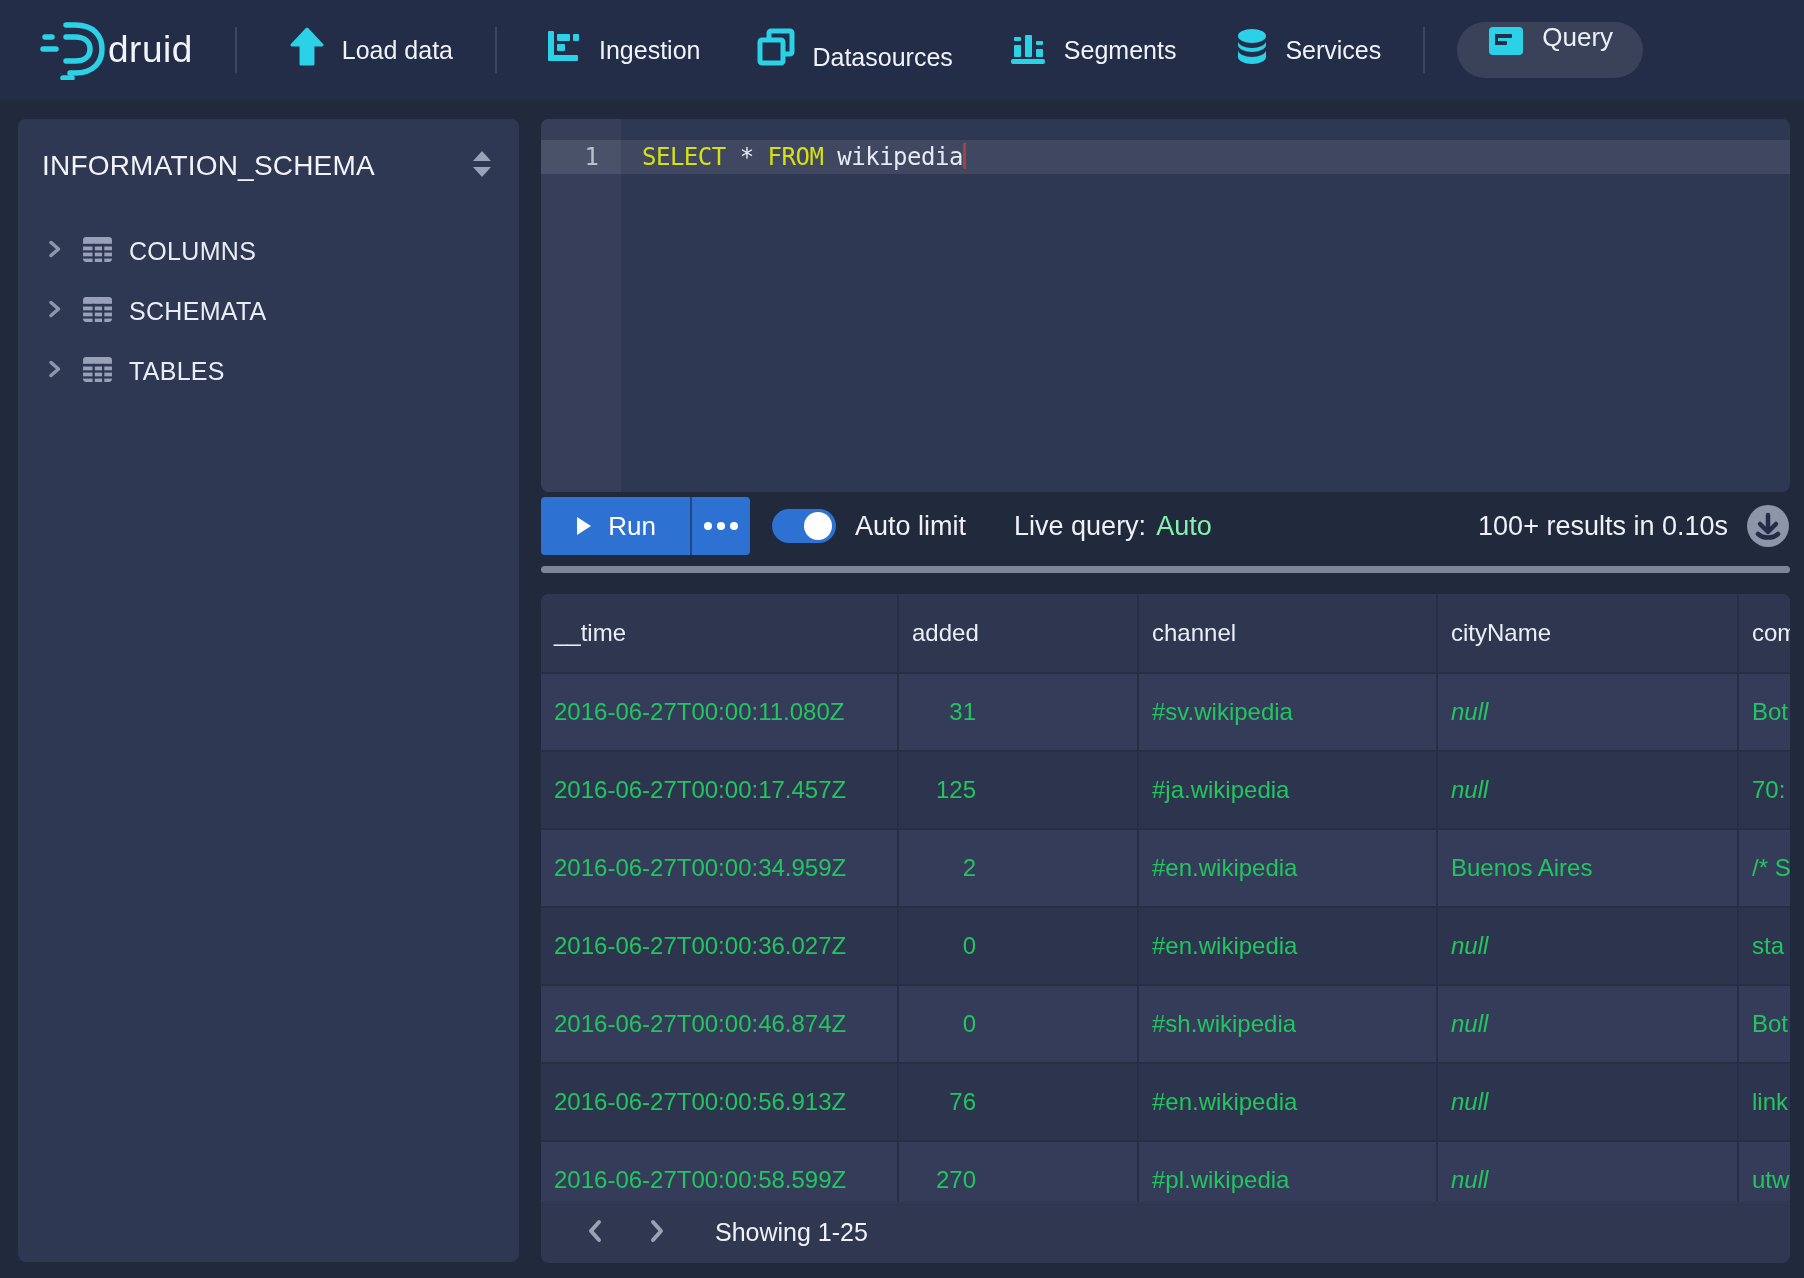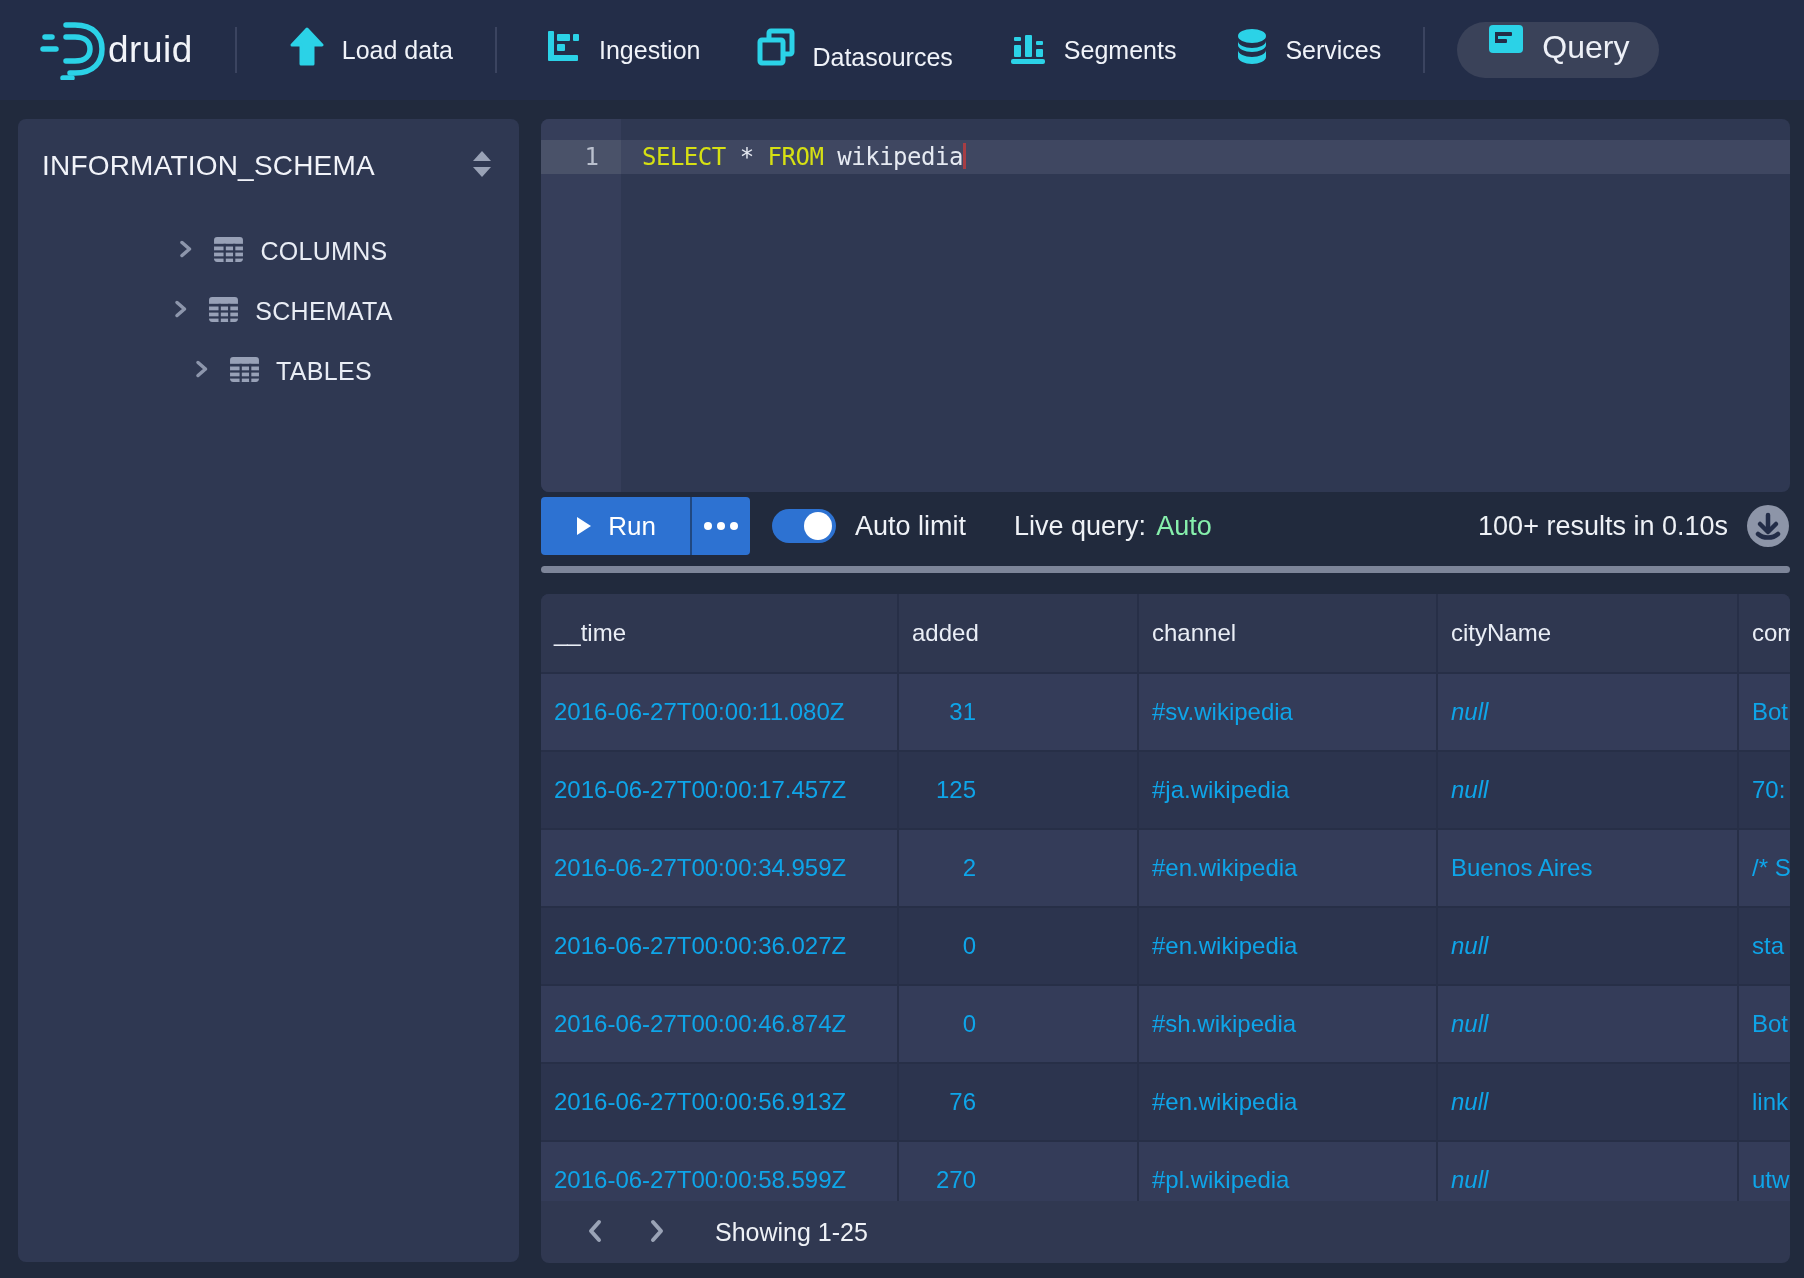--- a/index.html
+++ b/index.html
@@ -11,27 +11,27 @@
     position:relative;
   }
   
   .topnav{ height:100px; background:#232d48; display:flex; align-items:center; padding-left:40px; }
   .brand{ display:flex; align-items:center; cursor:pointer; }
   .brand-text{ font-size:37px; font-weight:300; color:#f2f4f9; letter-spacing:.5px; }
   .nav-divider{ width:2px; height:46px; background:#3b4460; margin-left:42px; }
   .nav-item{ display:flex; align-items:center; gap:17px; margin-left:52px; font-size:25px; color:#f0f3f9; cursor:pointer; white-space:nowrap; }
   .nav-item.i2{ margin-left:49px; } .nav-item.i3{ margin-left:57px;align-items:flex-end; }
   .nav-item.i4{ margin-left:56px; } .nav-item.i5{ margin-left:60px; }
-  .nav-pill{ margin-left:32px; background:#3a4259; border-radius:28px; height:56px; padding:12px 30px; display:flex; align-items:flex-end; gap:17px; font-size:32px; cursor:pointer; }
+  .nav-pill{ margin-left:32px; background:#3a4259; border-radius:28px; height:56px; padding:0 30px; display:flex; align-items:flex-start; gap:17px; font-size:26px; cursor:pointer; }
   
   .sidebar{ position:absolute; left:18px; top:119px; width:501px; height:1143px; background:#2f3852; border-radius:8px; padding-top:26px; }
   .sb-title-row{ height:42px; display:flex; align-items:center; justify-content:space-between; padding:0 26px 0 24px; }
   .sb-title{ font-size:28px; color:#f1f3f9; letter-spacing:.2px; }
   .tree{ list-style:none; margin-top:34px; }
-  .tree-item{ height:60px; display:flex; align-items:center; padding-left:26px; cursor:pointer;justify-content:center; }
+  .tree-item{ height:60px; display:flex; align-items:center; padding-left:26px; cursor:pointer; }
   .tree-item .chev{ width:20px; }
   .tree-item .th-ic{ margin-left:18px; }
   .tree-label{ margin-left:16px; font-size:25px; color:#e9edf5; letter-spacing:.3px; }
   
   .main{ position:absolute; left:541px; top:119px; width:1249px; height:1143px; }
   
   .editor{ position:relative; height:373px; background:#2f3852; border-radius:8px; overflow:hidden; }
   .gutter{ position:absolute; left:0; top:0; bottom:0; width:80px; background:#363e5a; }
   .gutter-active{ position:absolute; left:0; top:21px; width:80px; height:34px; background:#4a5269; font-family:"DejaVu Sans Mono",monospace; font-size:24px; line-height:34px; color:#bac0ce; text-align:right; padding-right:22px; }
   .line-hl{ position:absolute; left:80px; right:0; top:21px; height:34px; background:#3f4761; }
@@ -50,21 +50,21 @@
   .auto-limit{ margin-left:19px; }
   .live-label{ margin-left:48px; }
   .live-value{ margin-left:10px; color:#86efac; cursor:pointer; }
   .run-right{ margin-left:auto; display:flex; align-items:center; gap:18px; }
   .dl{ cursor:pointer; display:flex; }
   
   .hscroll{ margin-top:11px; height:7px; width:100%; background:#7d8599; border-radius:4px; cursor:grab; }
   
   .grid{ margin-top:21px; height:607px; background:#2f3852; border-radius:8px 8px 0 0; overflow:hidden; }
   .row{ display:flex; width:100%; }
-  .cell{ border-right:2px solid #272f47; border-bottom:2px solid #272f47; padding-left:13px; white-space:nowrap; overflow:hidden; font-size:24px; color:#0ea5e9; }
+  .cell{ border-right:2px solid #272f47; border-bottom:2px solid #272f47; padding-left:13px; white-space:nowrap; overflow:hidden; font-size:24px; color:#22c55e; }
   .row.hdr .cell{ height:80px; line-height:78px; background:#2f3750; color:#eaeef6; cursor:pointer; }
   .row.r .cell{ height:78px; line-height:76px; cursor:pointer; }
   .row.odd .cell{ background:#343c59; }
   .row.even .cell{ background:#2c344e; }
   .c-time{ width:358px; } .c-added{ width:240px; } .c-chan{ width:299px; } .c-city{ width:301px; } .c-com{ flex:1; border-right:none; }
   .num{ display:block; width:64px; text-align:right; }
   .null-val{ font-style:italic; }
   
   .pager{ height:62px; background:#303851; border-radius:0 0 8px 8px; display:flex; align-items:center; padding-left:34px; }
   .pg-btn{ width:40px; height:44px; background:none; border:none; display:flex; align-items:center; justify-content:center; cursor:pointer; }

